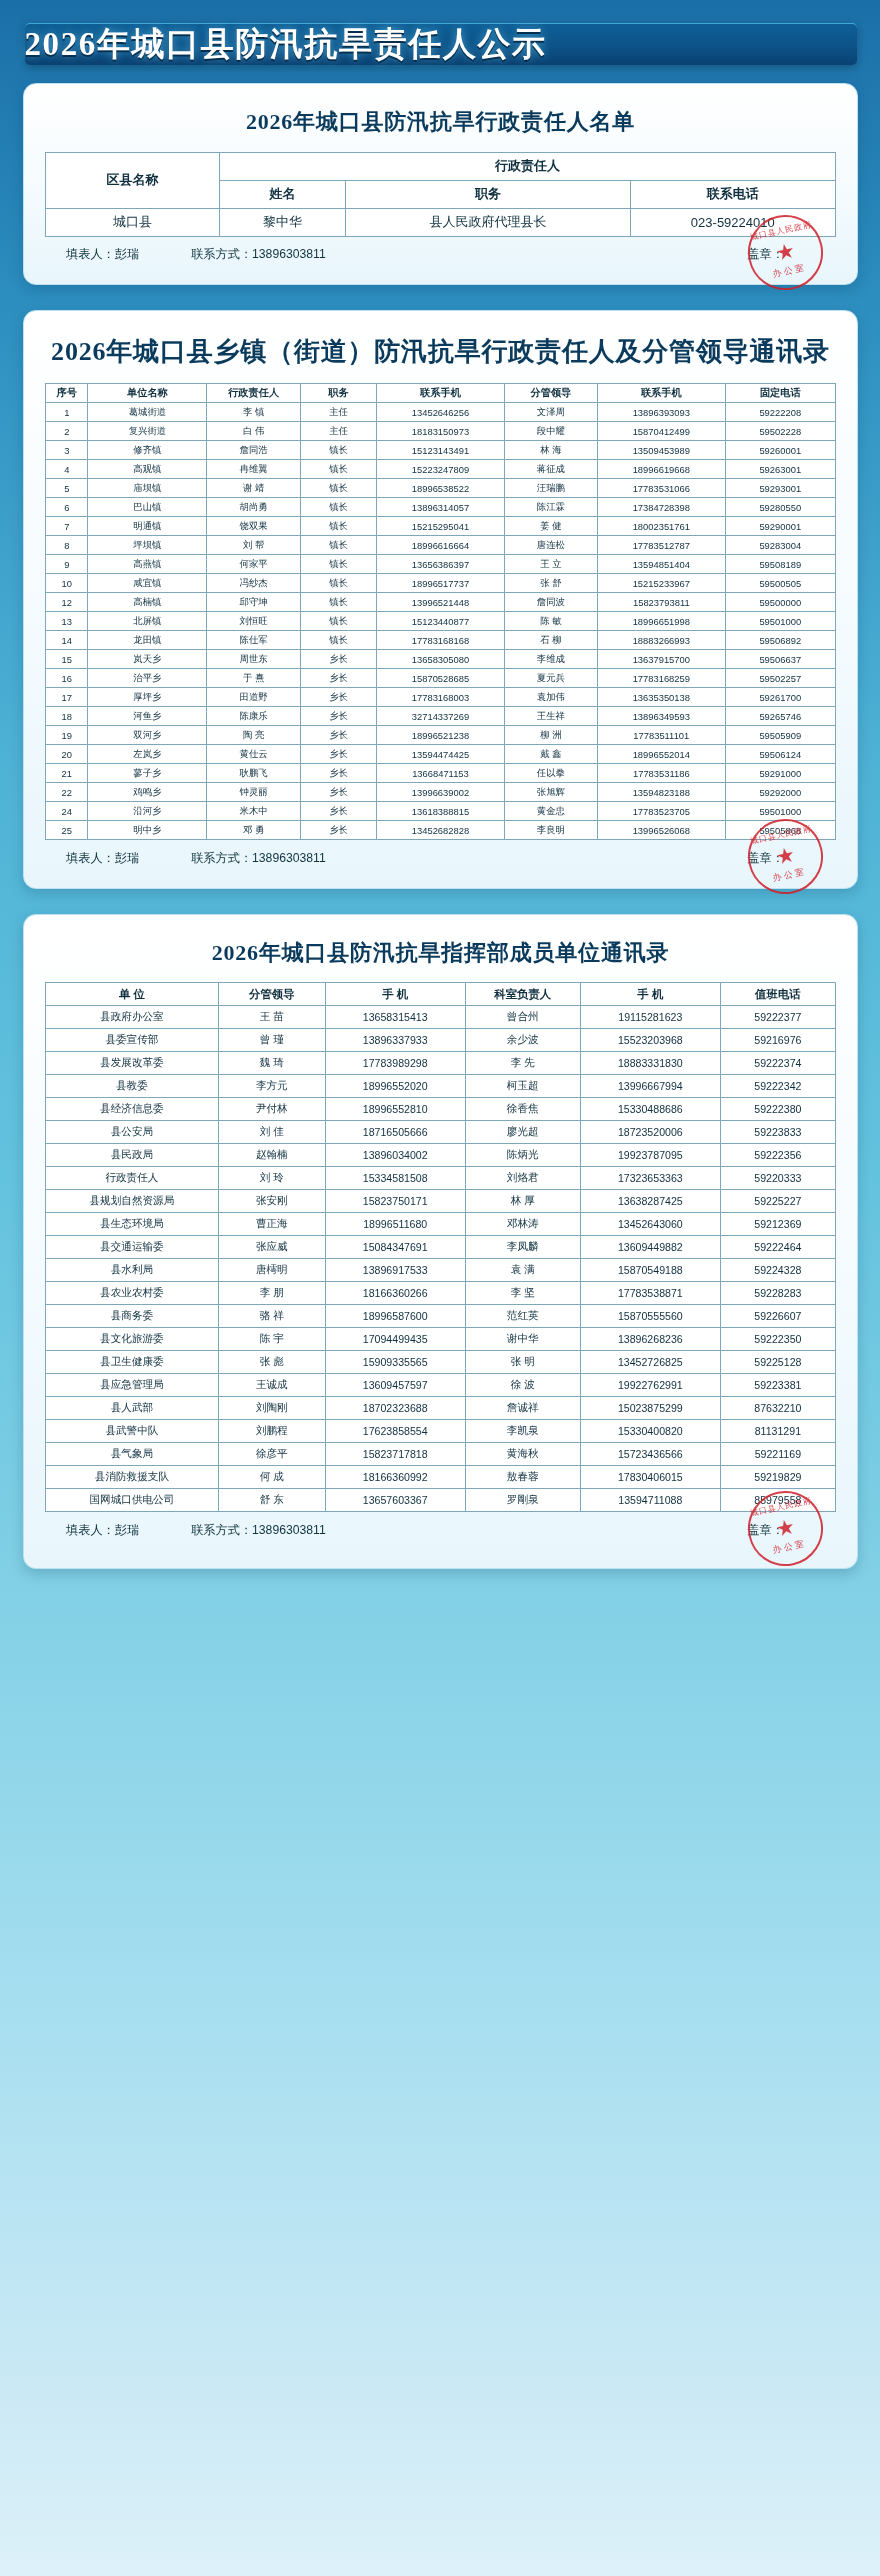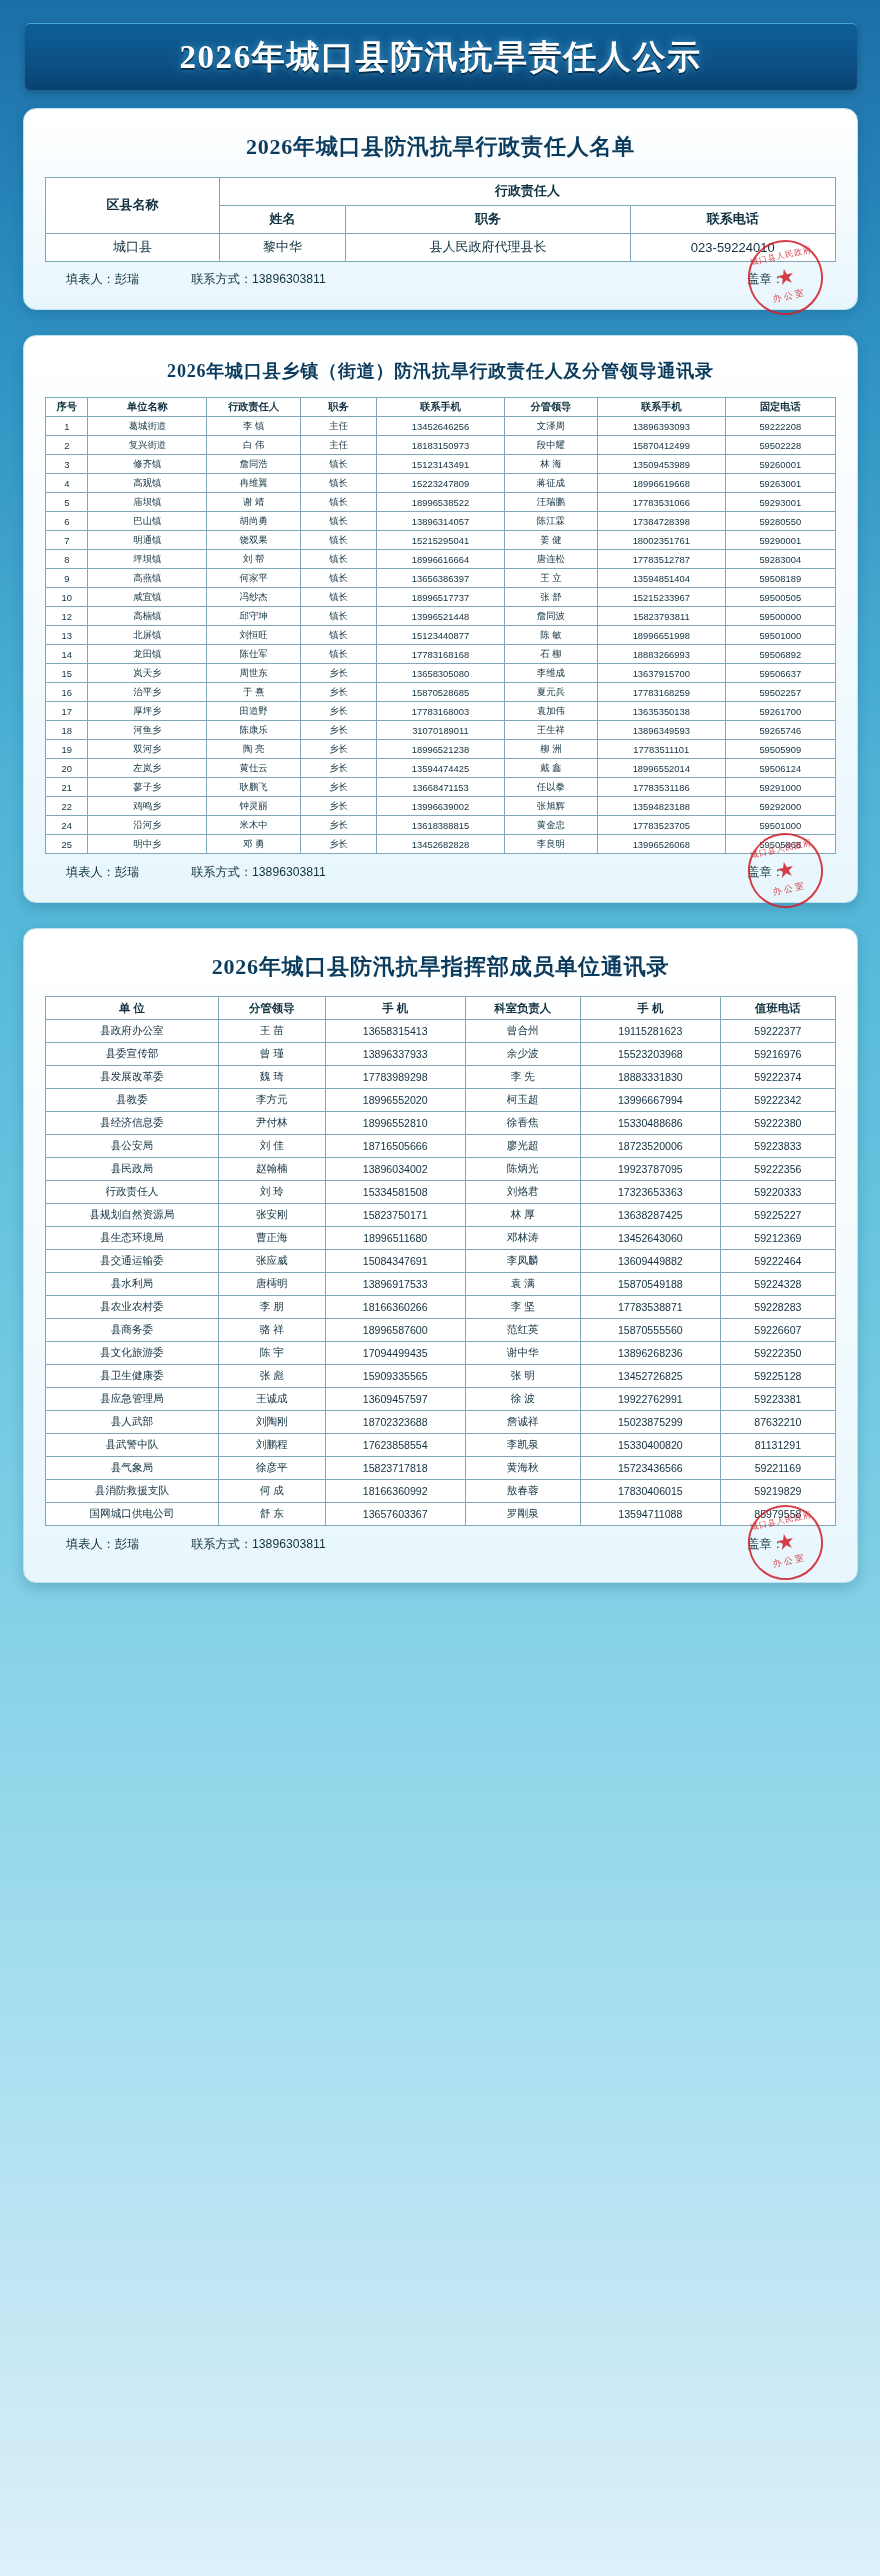--- a/index.html
+++ b/index.html
@@ -8,24 +8,24 @@
     width:881px;
     font-family:"Liberation Sans", sans-serif;
     background: linear-gradient(180deg,#1b6fa8 0%, #2d8fc0 12%, #4fb3d6 30%, #63c2de 45%, #7fcfe5 60%, #a8dff0 78%, #cbe9f5 92%, #dff2fa 100%);
     color:#11333f;
   }
   .page { width:881px; min-height:2576px; position:relative; padding:0 0 33px 0; }
 
   
   .banner {
     margin: 23px 24.5px 18px 24.5px;
-    height: 67px;
+    height: 42px;
     border-radius: 4.9px;
     background: linear-gradient(180deg,#0e5f96 0%, #0c5288 55%, #0a4171 100%);
-    display:flex; align-items:center; justify-content:center;
+    display:flex; align-items:center; 
     box-shadow: 0 2.4px 8.2px rgba(0,0,0,.25);
     border-top:1.6px solid #3fa9d8;
   }
   .banner-title {
     font-family:"Liberation Serif", serif;
     font-weight:bold;
     font-size:33px;
     letter-spacing:1.6px;
     color:#ffffff;
     text-shadow: 0 1.6px 0 #05304f, 0 0 9.8px rgba(120,220,255,.6);
@@ -43,21 +43,21 @@
   }
   .card-title {
     text-align:center;
     font-family:"Liberation Serif", serif;
     font-weight:bold;
     font-size:22px;
     color:#0b3b5c;
     margin: 4.9px 0 14.7px 0;
     letter-spacing:0.8px;
   }
-  .card-title.small { font-size:18px; }
+  .card-title.small { font-size:26px; }
 
   table { border-collapse: collapse; width:100%; background:#fff; }
   td, th {
     border:0.8px solid #7fa7bc;
     text-align:center;
     color:#10303f;
     font-family:"Liberation Sans", sans-serif;
   }
 
   
@@ -322,21 +322,21 @@
             <td>17783168003</td>
             <td>袁加伟</td>
             <td>13635350138</td>
             <td>59261700</td>
           </tr>
           <tr>
             <td>18</td>
             <td>河鱼乡</td>
             <td>陈康乐</td>
             <td>乡长</td>
-            <td>31070189011</td>
+            <td>32714337269</td>
             <td>王生祥</td>
             <td>13896349593</td>
             <td>59265746</td>
           </tr>
           <tr>
             <td>19</td>
             <td>双河乡</td>
             <td>陶 亮</td>
             <td>乡长</td>
             <td>18996521238</td>

